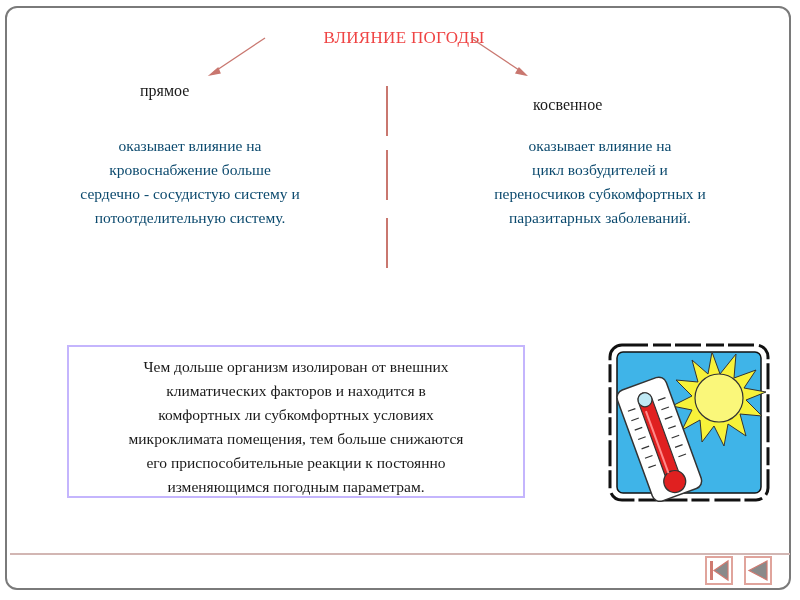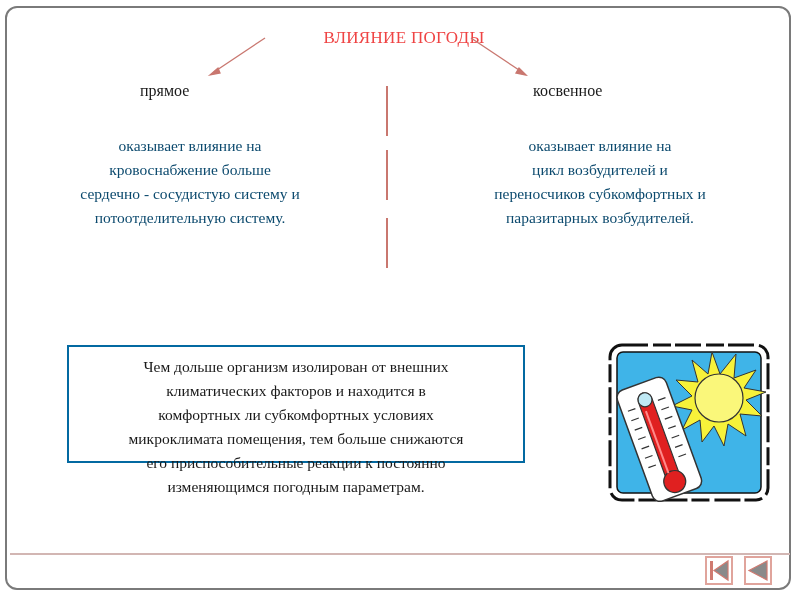--- a/index.html
+++ b/index.html
@@ -17,22 +17,22 @@
   }
   .arrow { position:absolute; left:0; top:0; }
   .subhead {
     position:absolute; font-size:16px; color:#1a1a1a;
   }
   .col-text {
     position:absolute; text-align:center; font-size:15.5px; line-height:24px; color:#0c4a6e;
   }
   .divider-seg { position:absolute; left:386px; width:2px; background:#c9776f; }
   .note {
-    position:absolute; left:67px; top:345px; width:458px; height:118px; box-sizing:border-box;
-    border:2px solid #0369a1; text-align:center; font-size:15.5px; line-height:24px;
+    position:absolute; left:67px; top:345px; width:458px; height:153px; box-sizing:border-box;
+    border:2px solid #c4b5fd; text-align:center; font-size:15.5px; line-height:24px;
     padding-top:8px; color:#1a1a1a;
   }
   .sep { position:absolute; left:10px; width:780px; top:553px; height:2px; background:#d2b6b3; }
   .nav-btn {
     position:absolute; top:556px; width:28px; height:29px; box-sizing:border-box;
     border:2px solid #e0a49c; background:#fff; cursor:pointer;
   }
   .nav-btn svg { position:absolute; left:0; top:0; }
   .picture { position:absolute; left:606px; top:340px; width:166px; height:165px; }
 </style>
@@ -46,38 +46,38 @@
 <svg class="arrow" width="800" height="120">
   <g stroke="#c9776f" stroke-width="1.3" fill="#c9776f">
     <line x1="265" y1="38" x2="214" y2="72"></line>
     <polygon points="210,75 218,68 220,73"></polygon>
     <line x1="471" y1="38" x2="522" y2="72"></line>
     <polygon points="526,75 516,73 519,68"></polygon>
   </g>
 </svg>
 
 <div class="subhead" style="left:140px; top:82px;">прямое</div>
-<div class="subhead" style="left:533px; top:82px;">косвенное</div>
+<div class="subhead" style="left:533px; top:96px;">косвенное</div>
 
 <div class="col-text" style="left:30px; width:320px; top:134px;">
   <div>оказывает влияние на</div>
   <div>кровоснабжение больше</div>
   <div>сердечно - сосудистую систему и</div>
   <div>потоотделительную систему.</div>
 </div>
 
 <div class="divider-seg" style="top:86px; height:50px;"></div>
 <div class="divider-seg" style="top:150px; height:50px;"></div>
 <div class="divider-seg" style="top:218px; height:50px;"></div>
 
 <div class="col-text" style="left:430px; width:340px; top:134px;">
   <div>оказывает влияние на</div>
   <div>цикл возбудителей и</div>
   <div>переносчиков субкомфортных и</div>
-  <div>паразитарных возбудителей.</div>
+  <div>паразитарных заболеваний.</div>
 </div>
 
 <div class="note">
   <div>Чем дольше организм изолирован от внешних</div>
   <div>климатических факторов и находится в</div>
   <div>комфортных ли субкомфортных условиях</div>
   <div>микроклимата помещения, тем больше снижаются</div>
   <div>его приспособительные реакции к постоянно</div>
   <div>изменяющимся погодным параметрам.</div>
 </div>

